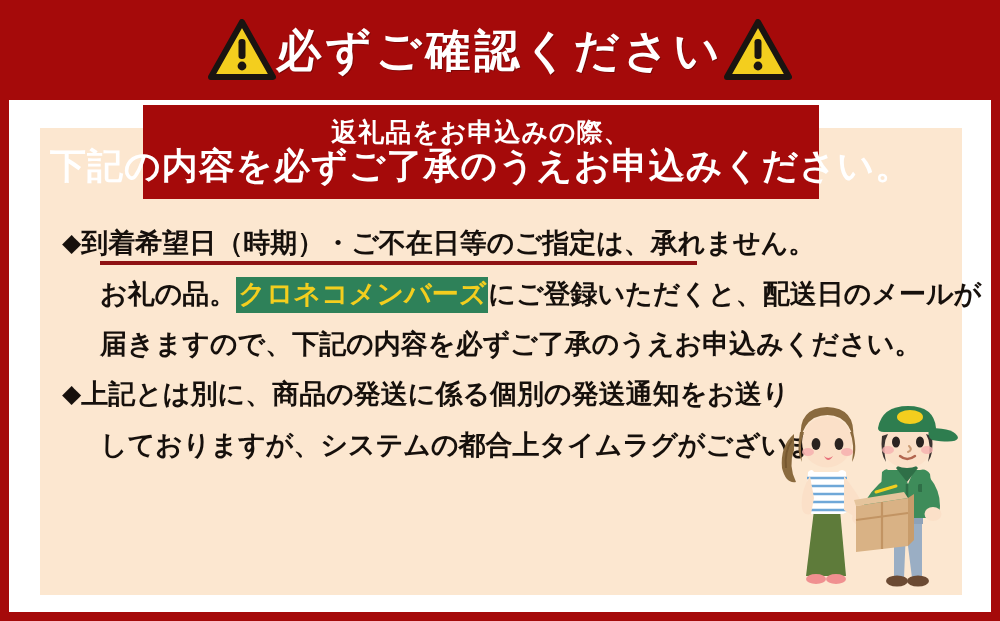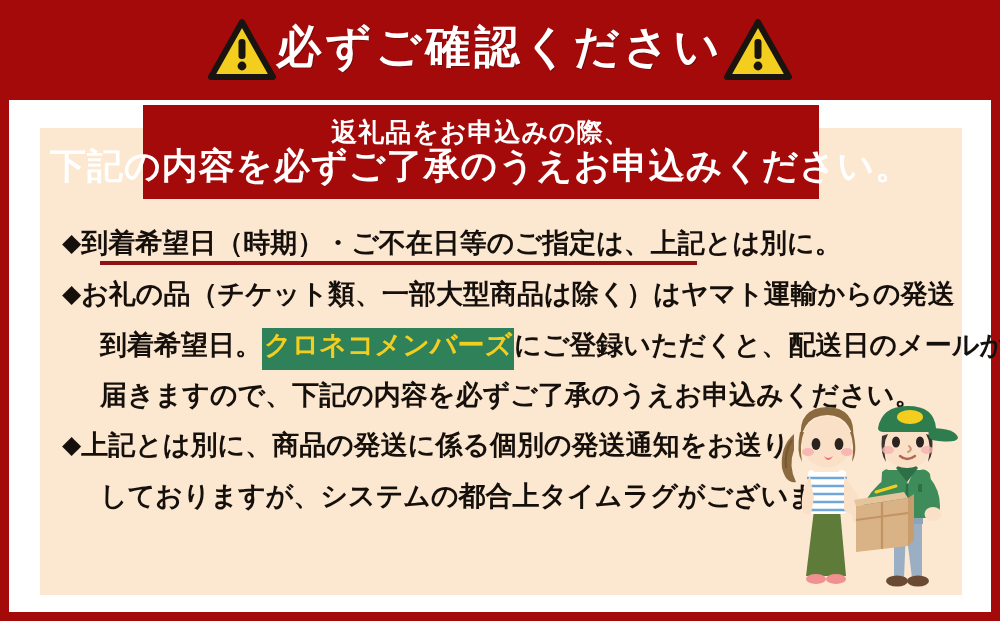--- a/index.html
+++ b/index.html
@@ -34,21 +34,20 @@
   .header-band {
     position: absolute;
     left: 0;
     top: 0;
     width: 1000px;
     height: 100px;
     background: #A50A0A;
     display: flex;
     align-items: center;
     justify-content: center;
-    font-family: Liberation Mono, monospace;
   }
   .header-title {
     color: #ffffff;
     font-size: 45px;
     font-weight: bold;
     letter-spacing: 4px;
     line-height: 1;
     white-space: nowrap;
     text-shadow: 1px 1px 0 rgba(0,0,0,.25);
   }
@@ -119,21 +118,21 @@
     left: 38px;
     bottom: 4px;
     width: 597px;
     height: 4px;
     background: #8E1213;
   }
 
   .hl {
     background: #2E8159;
     color: #F3CE1E;
-    padding: 1px 2px 10px 2px;
+    padding: 1px 2px 4px 2px;
   }
 
   
   .illustration {
     position: absolute;
     left: 770px;
     top: 398px;
     width: 196px;
     height: 197px;
   }
@@ -170,30 +169,27 @@
 
   <div class="notice-box">
     <div class="notice-line l1">返礼品をお申込みの際、</div>
     <div class="notice-line l2">下記の内容を必ずご了承のうえお申込みください。</div>
   </div>
 
   <div class="body-text">
 
     <div class="para">
       <div class="text-line underline-row">
-        <span class="bullet-mark">◆</span><span>到着希望日（時期）・ご不在日等のご指定は、上記とは別に。</span>
+        <span class="bullet-mark">◆</span><span>到着希望日（時期）・ご不在日等のご指定は、承れません。</span>
       </div>
     </div>
 
     <div class="para">
-      <div class="text-line">
-        <span class="bullet-mark">◆</span><span>お礼の品（チケット類、一部大型商品は除く）はヤマト運輸からの発送</span>
-      </div>
       <div class="text-line indent">
-        <span>到着希望日。</span><span class="hl">クロネコメンバーズ</span><span>にご登録いただくと、配送日のメールが</span>
+        <span>お礼の品。</span><span class="hl">クロネコメンバーズ</span><span>にご登録いただくと、配送日のメールが</span>
       </div>
       <div class="text-line indent">
         <span>届きますので、下記の内容を必ずご了承のうえお申込みください。</span>
       </div>
     </div>
 
     <div class="para">
       <div class="text-line">
         <span class="bullet-mark">◆</span><span>上記とは別に、商品の発送に係る個別の発送通知をお送り</span>
       </div>

